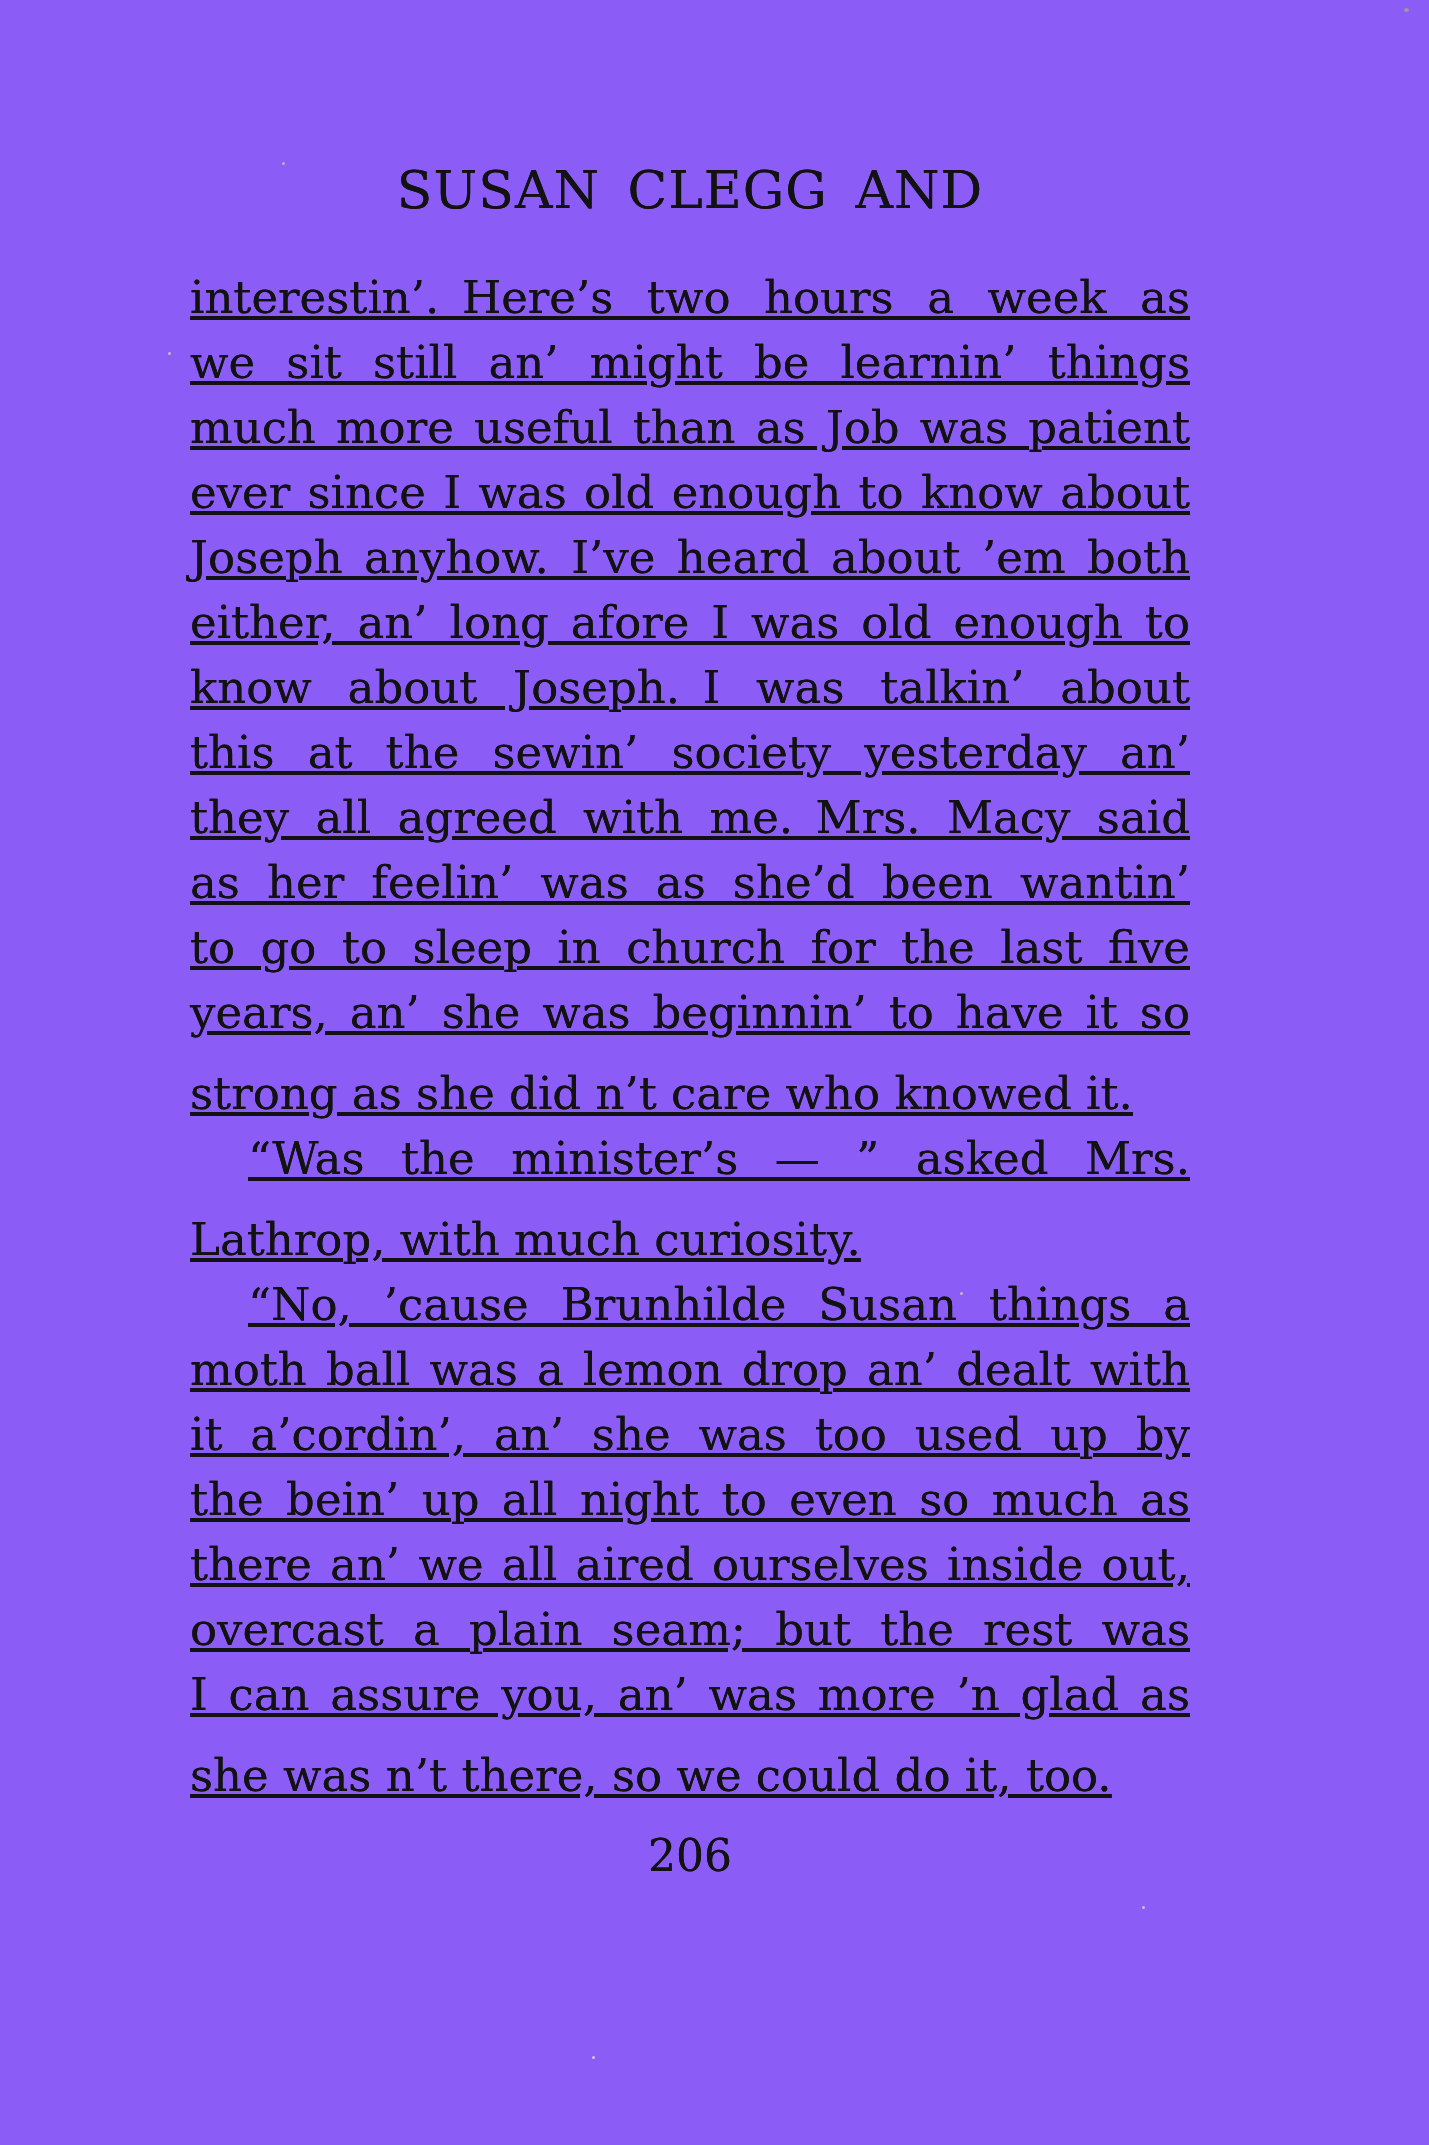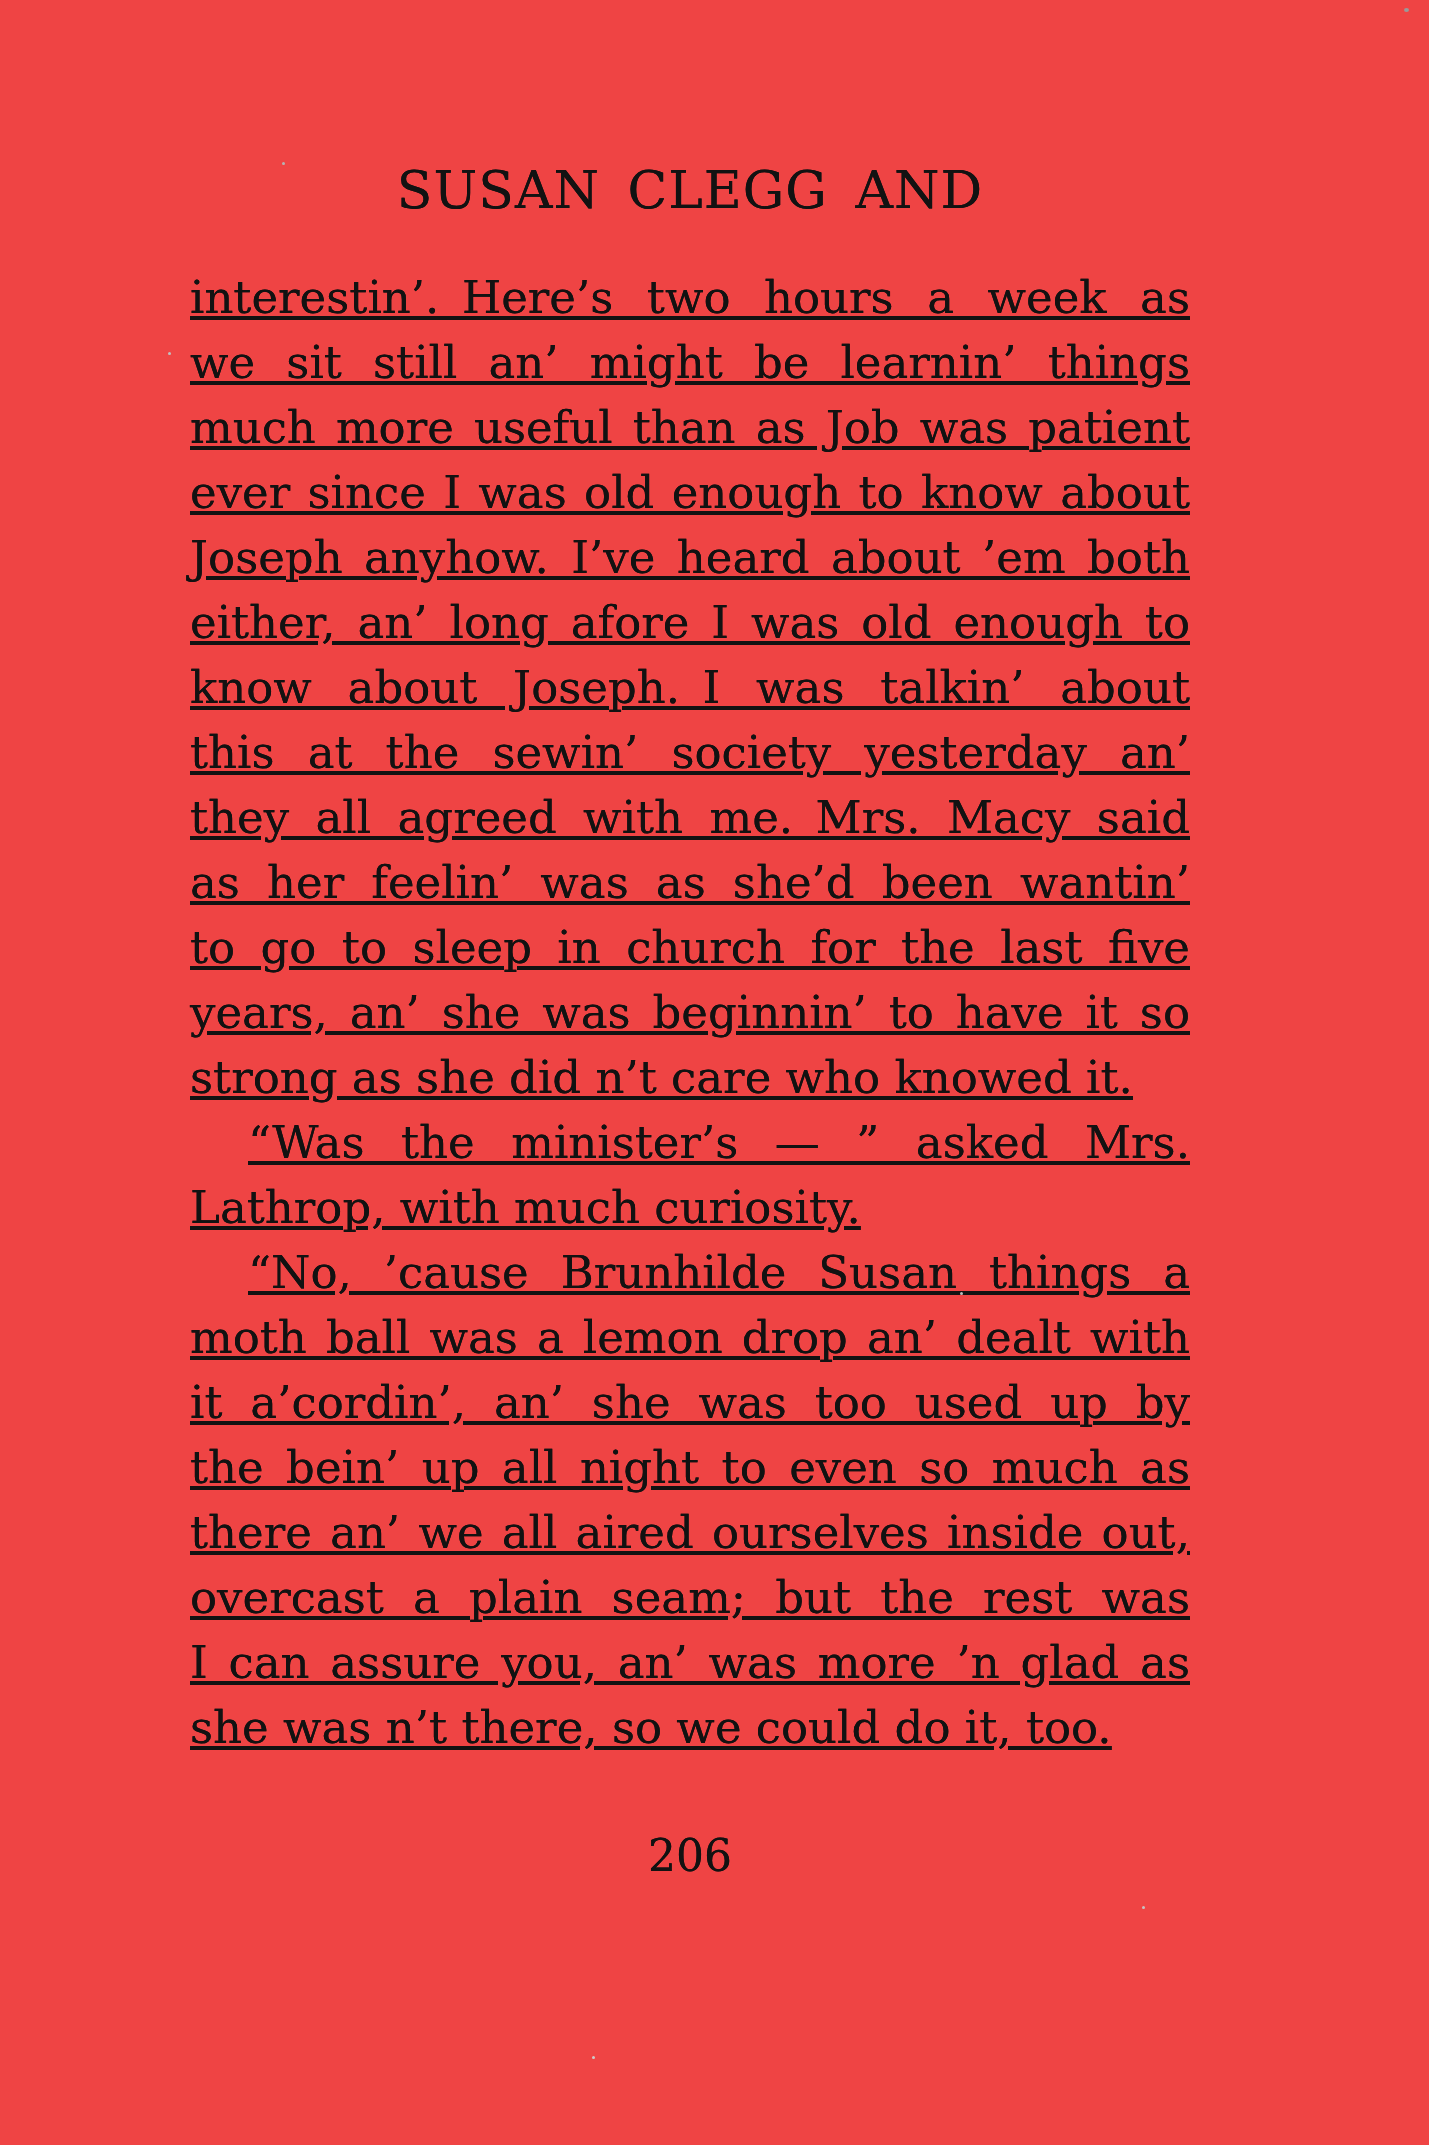--- a/index.html
+++ b/index.html
@@ -4,21 +4,21 @@
 <style>
   html, body {
     margin: 0;
     padding: 0;
     background: #ffffff;
   }
   .page {
     position: relative;
     width: 1429px;
     height: 2145px;
-    background: #ef4444;
+    background: #8b5cf6;
     overflow: hidden;
     font-family: "DejaVu Serif", "Liberation Serif", serif;
     color: #121212;
   }
   .running-head {
     position: absolute;
     left: 190px;
     top: 160px;
     width: 1000px;
     text-align: center;
@@ -40,20 +40,21 @@
   .line {
     height: 65px;
     line-height: 65px;
     text-align: justify;
     text-align-last: justify;
     white-space: nowrap;
   }
   .line.para-end {
     text-align-last: left;
     white-space: normal;
+    margin-top: 16px;
   }
   .line.indent {
     padding-left: 58px;
   }
   .page-number {
     position: absolute;
     left: 190px;
     top: 1830px;
     width: 1000px;
     text-align: center;

